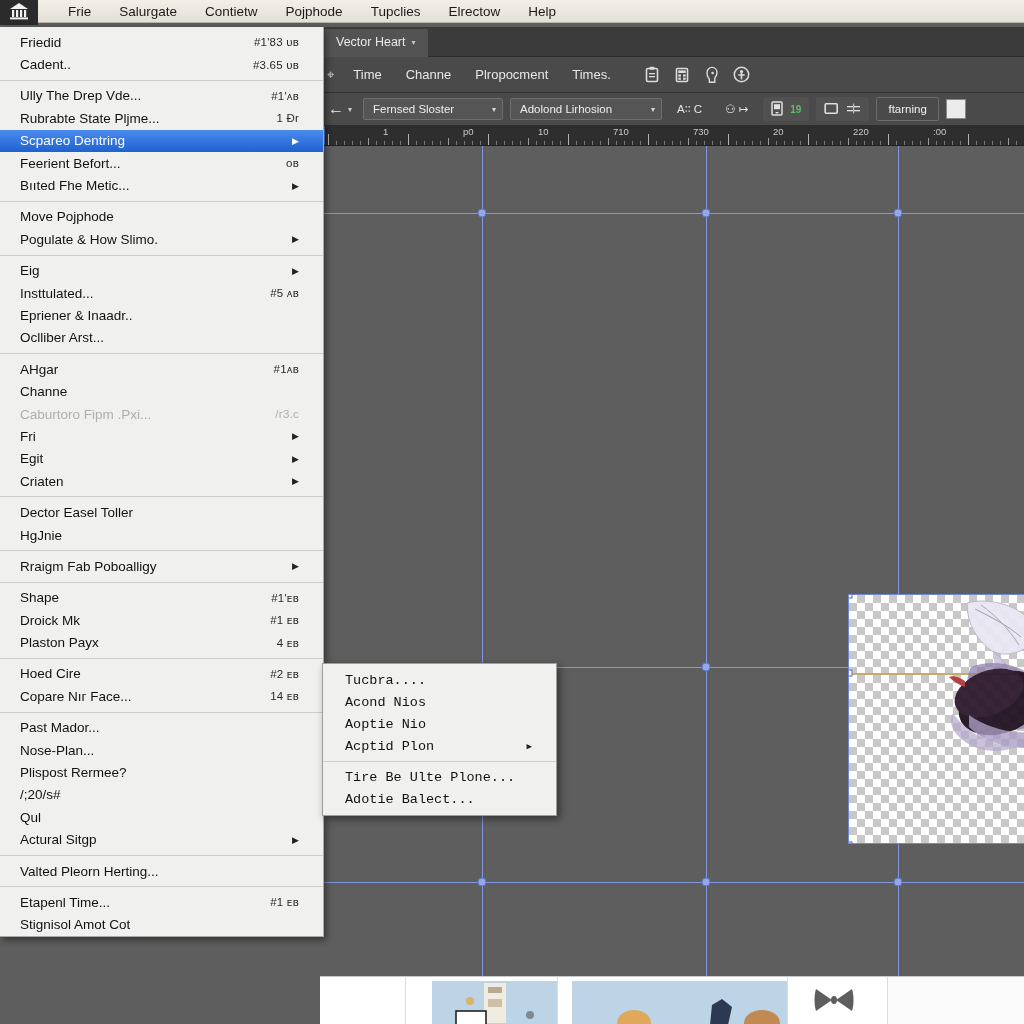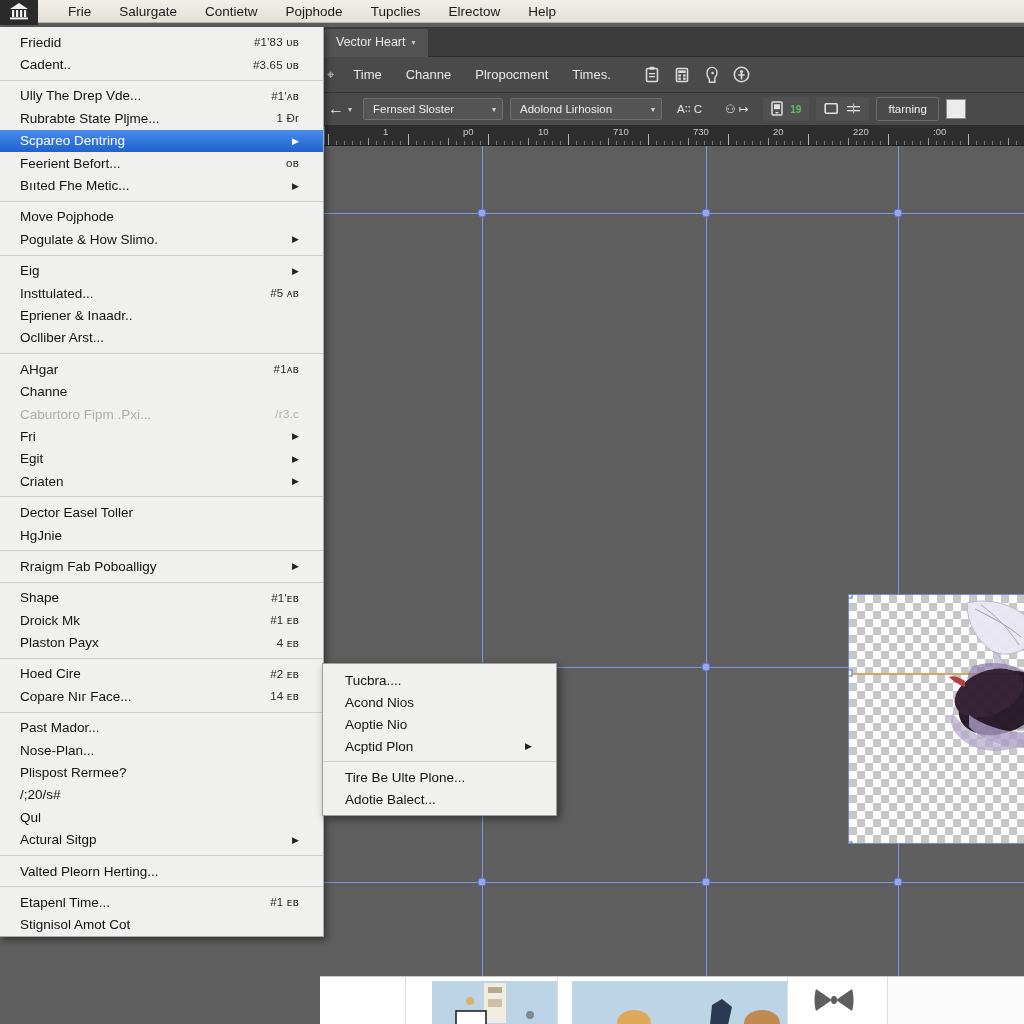--- a/index.html
+++ b/index.html
@@ -175,21 +175,21 @@
   .mi.dis{ color:#aeaeae; }
   .mi.dis .sc{ color:#aeaeae; }
   .sep{ height:1px; background:#cdcdcd; margin:4px 0; }
 
   
   .submenu{
     position:absolute; left:322px; top:663px; width:235px;
     background:#f0f0ef;
     border:1px solid #9e9e9e;
     box-shadow:3px 3px 8px rgba(0,0,0,.45);
-    z-index:80; padding:5px 0;
+    z-index:80; padding:5px 0;font-family:Liberation Mono, monospace;
   }
   .submenu .mi{ height:22px; padding-left:22px; }
 </style>
 </head>
 <body>
 
 <div id="root">
 
   <div class="docarea">
 

